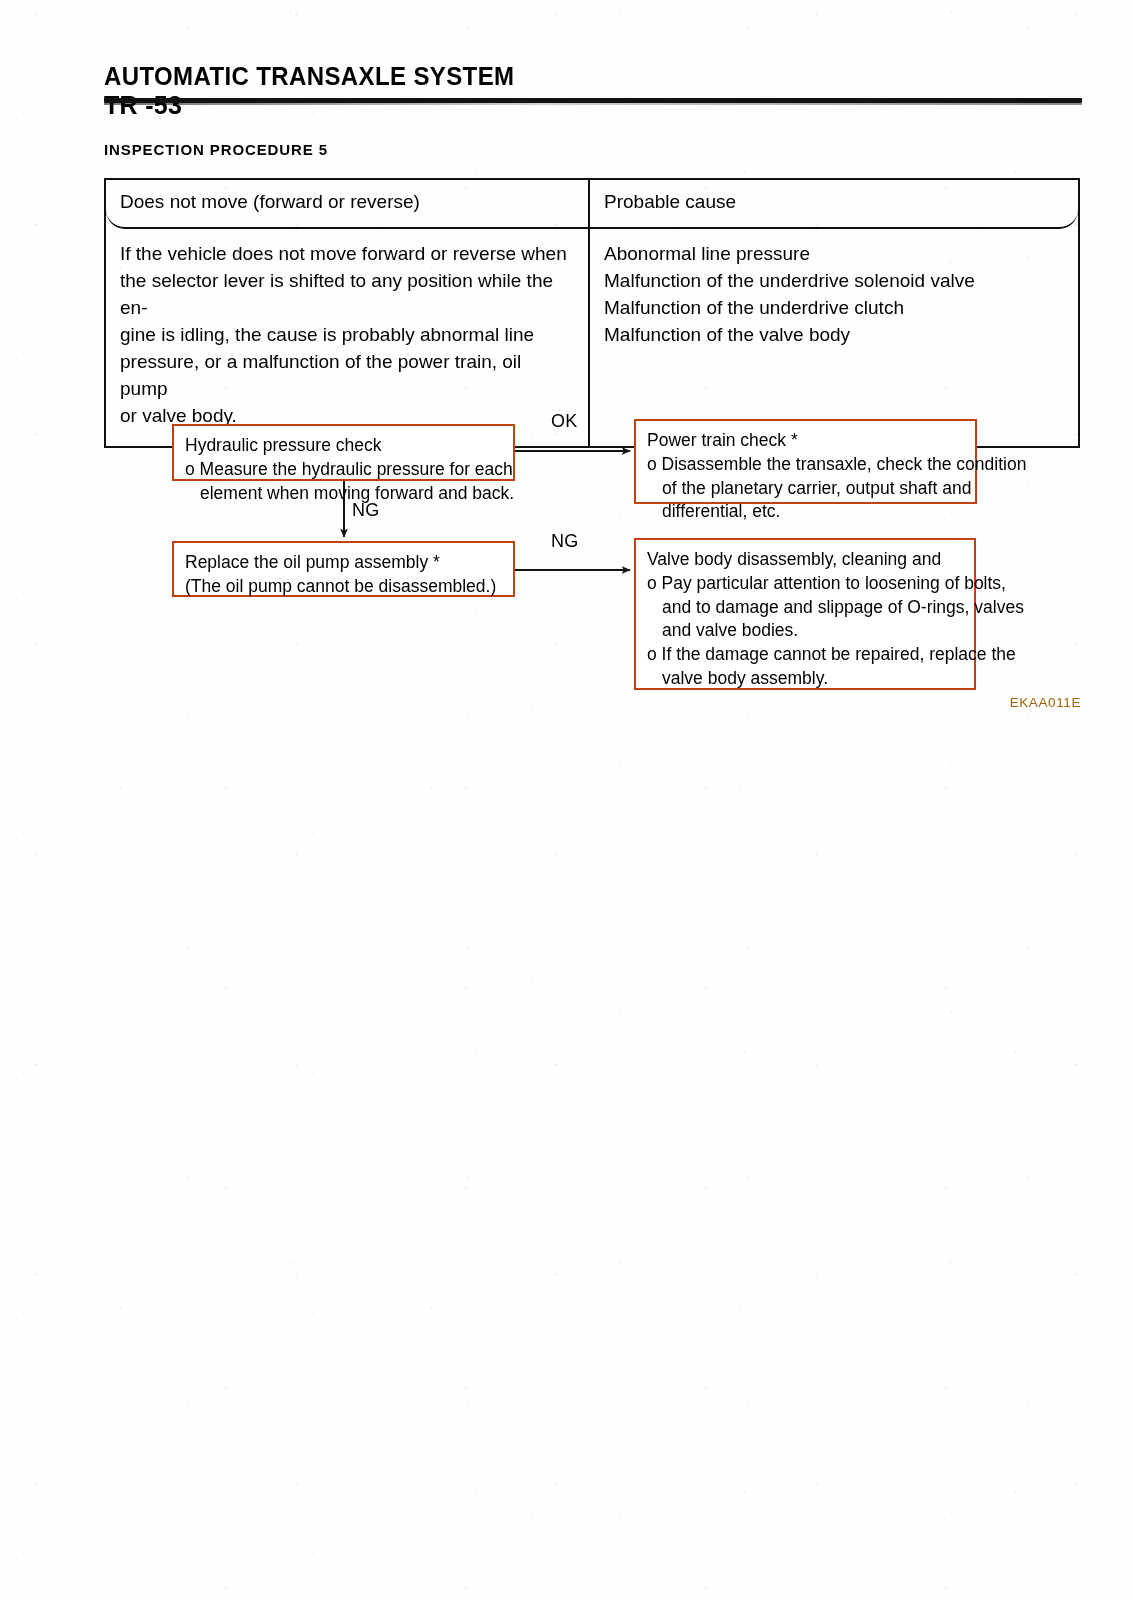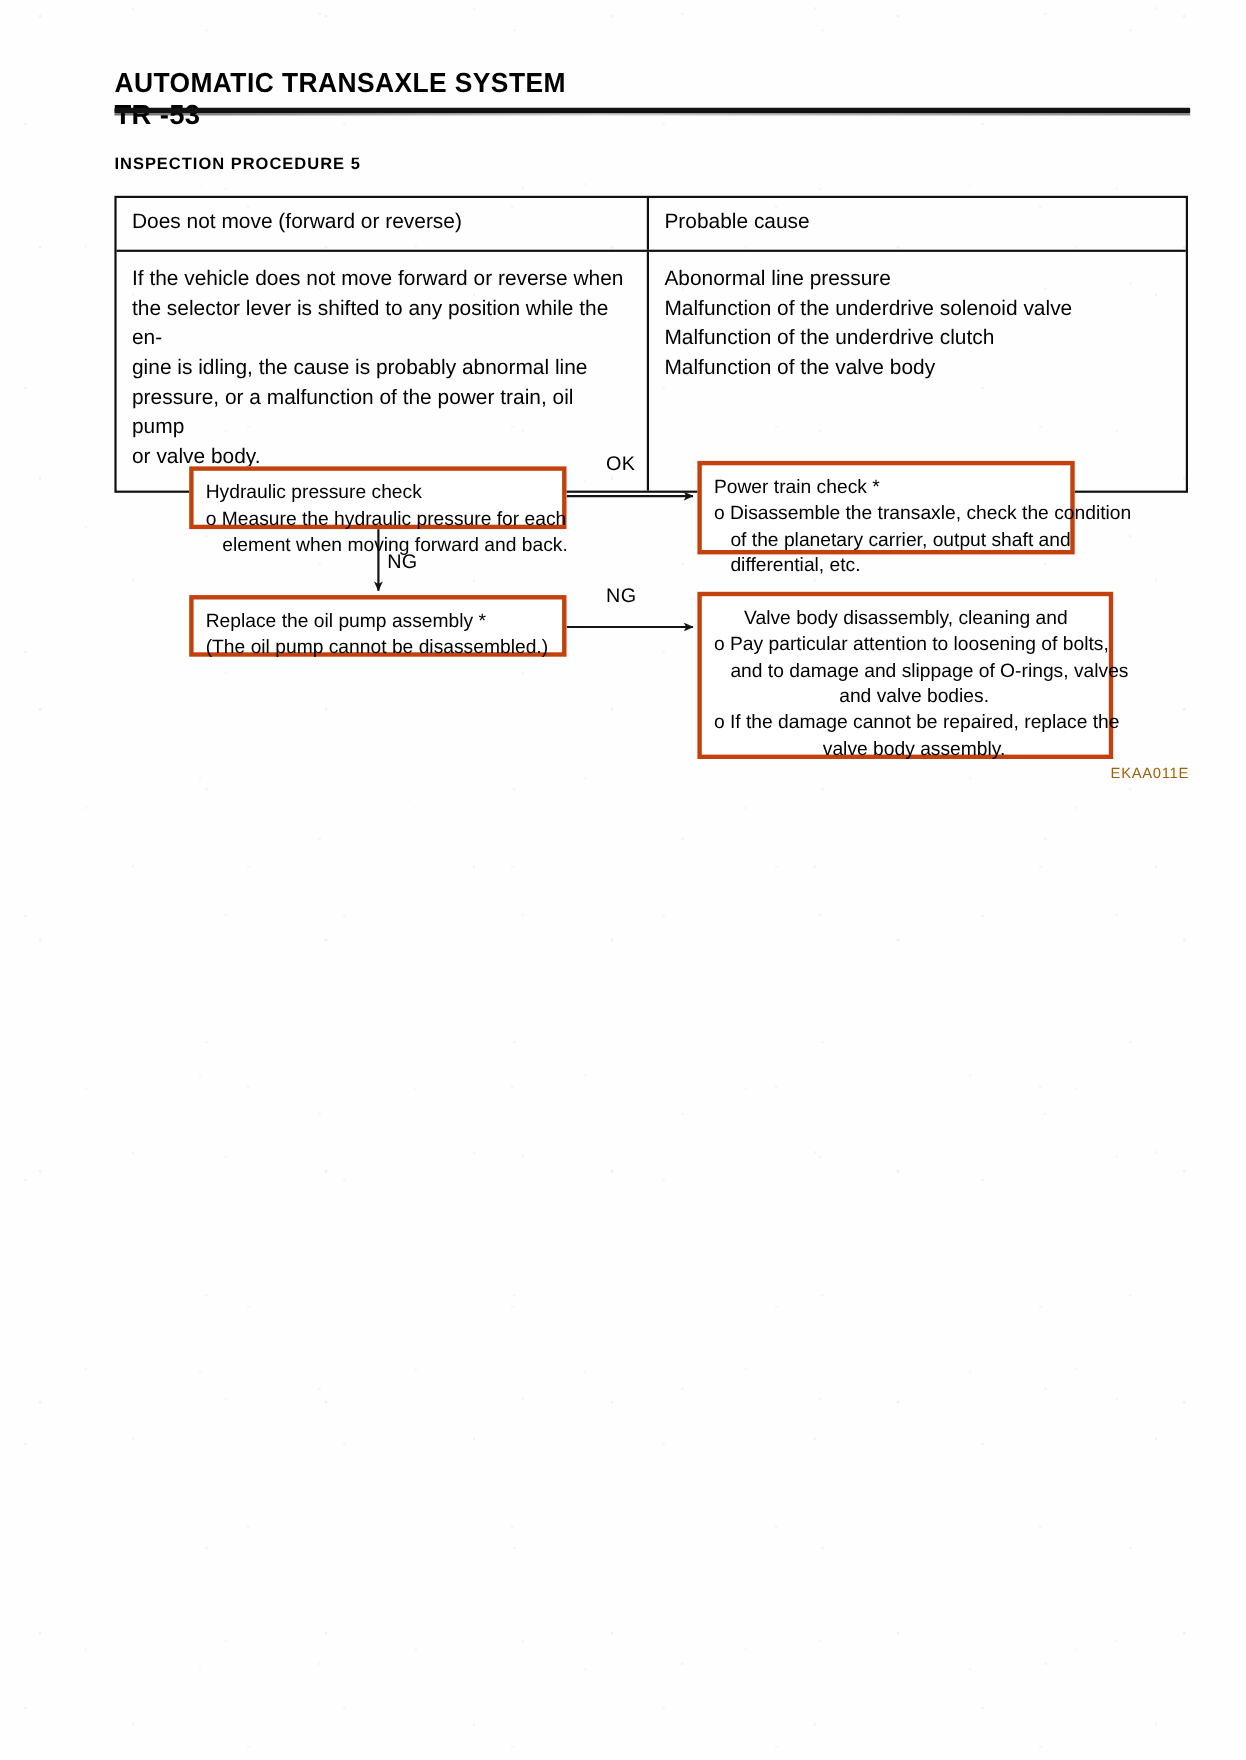--- a/index.html
+++ b/index.html
@@ -95,21 +95,21 @@
 
   
   .symptom-table {
     position: absolute;
     left: 104px;
     top: 178px;
     width: 976px;
     border: 2px solid #101010;
     box-sizing: border-box;
   }
-  .st-row { display: flex; }
+  .st-row { display: flex; border-radius: 19px; }
   .st-row.head-row { border-bottom: 2px solid #101010; }
   .st-cell {
     padding: 9px 14px 11px 14px;
     font-size: 19px;
     line-height: 1.42;
     box-sizing: border-box;
   }
   .st-cell.left  { width: 486px; border-right: 2px solid #101010; }
   .st-cell.right { width: 490px; }
   .st-cell p { margin: 0; }
@@ -118,34 +118,34 @@
   
   .flow {
     position: absolute;
     left: 0;
     top: 0;
     width: 1133px;
     height: 1600px;
   }
   .fbox {
     position: absolute;
-    border: 4px solid #c2410c;
+    border: 2px solid #c2410c;
     background: #ffffff;
     box-sizing: border-box;
     font-size: 17.5px;
     line-height: 1.36;
     padding: 8px 10px 8px 11px;
   }
   .fbox .ln { display: block; white-space: pre; }
   .fbox .ind { padding-left: 15px; }
 
   #box-hydraulic   { left: 172px; top: 424px; width: 343px; height: 57px; }
   #box-oilpump     { left: 172px; top: 541px; width: 343px; height: 56px; }
   #box-powertrain  { left: 634px; top: 419px; width: 343px; height: 85px; }
-  #box-valvebody   { left: 634px; top: 538px; width: 378px; height: 152px; text-align: center; }
+  #box-valvebody   { left: 634px; top: 538px; width: 342px; height: 152px; }
 
   
   .flabel {
     position: absolute;
     font-size: 18px;
     letter-spacing: .3px;
   }
   #label-ok { left: 551px; top: 411px; }
   #label-ng-down { left: 352px; top: 500px; }
   #label-ng-right { left: 551px; top: 531px; }

